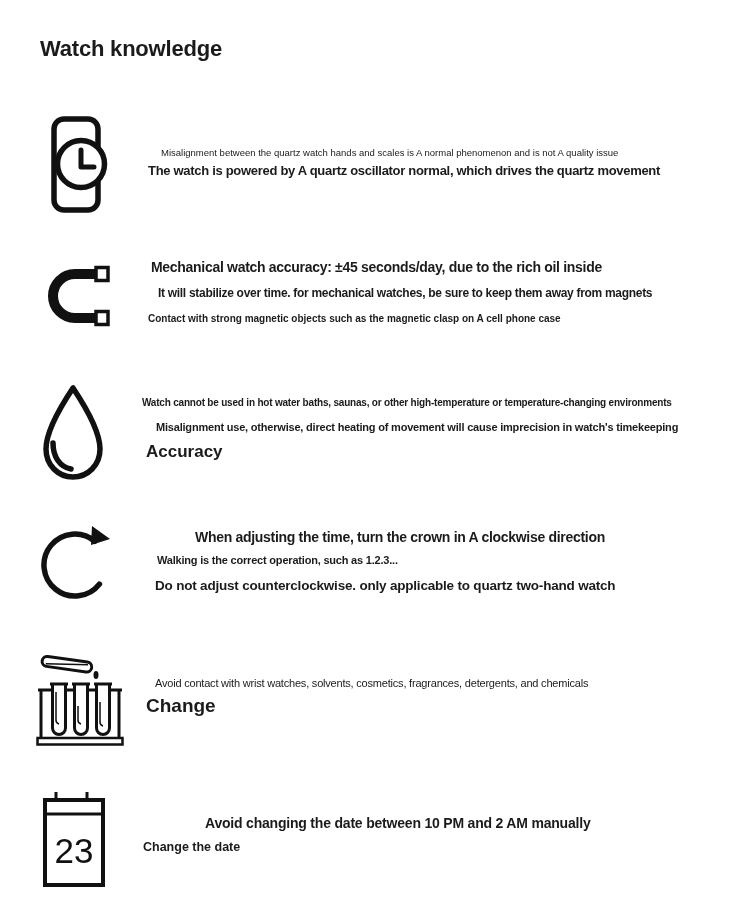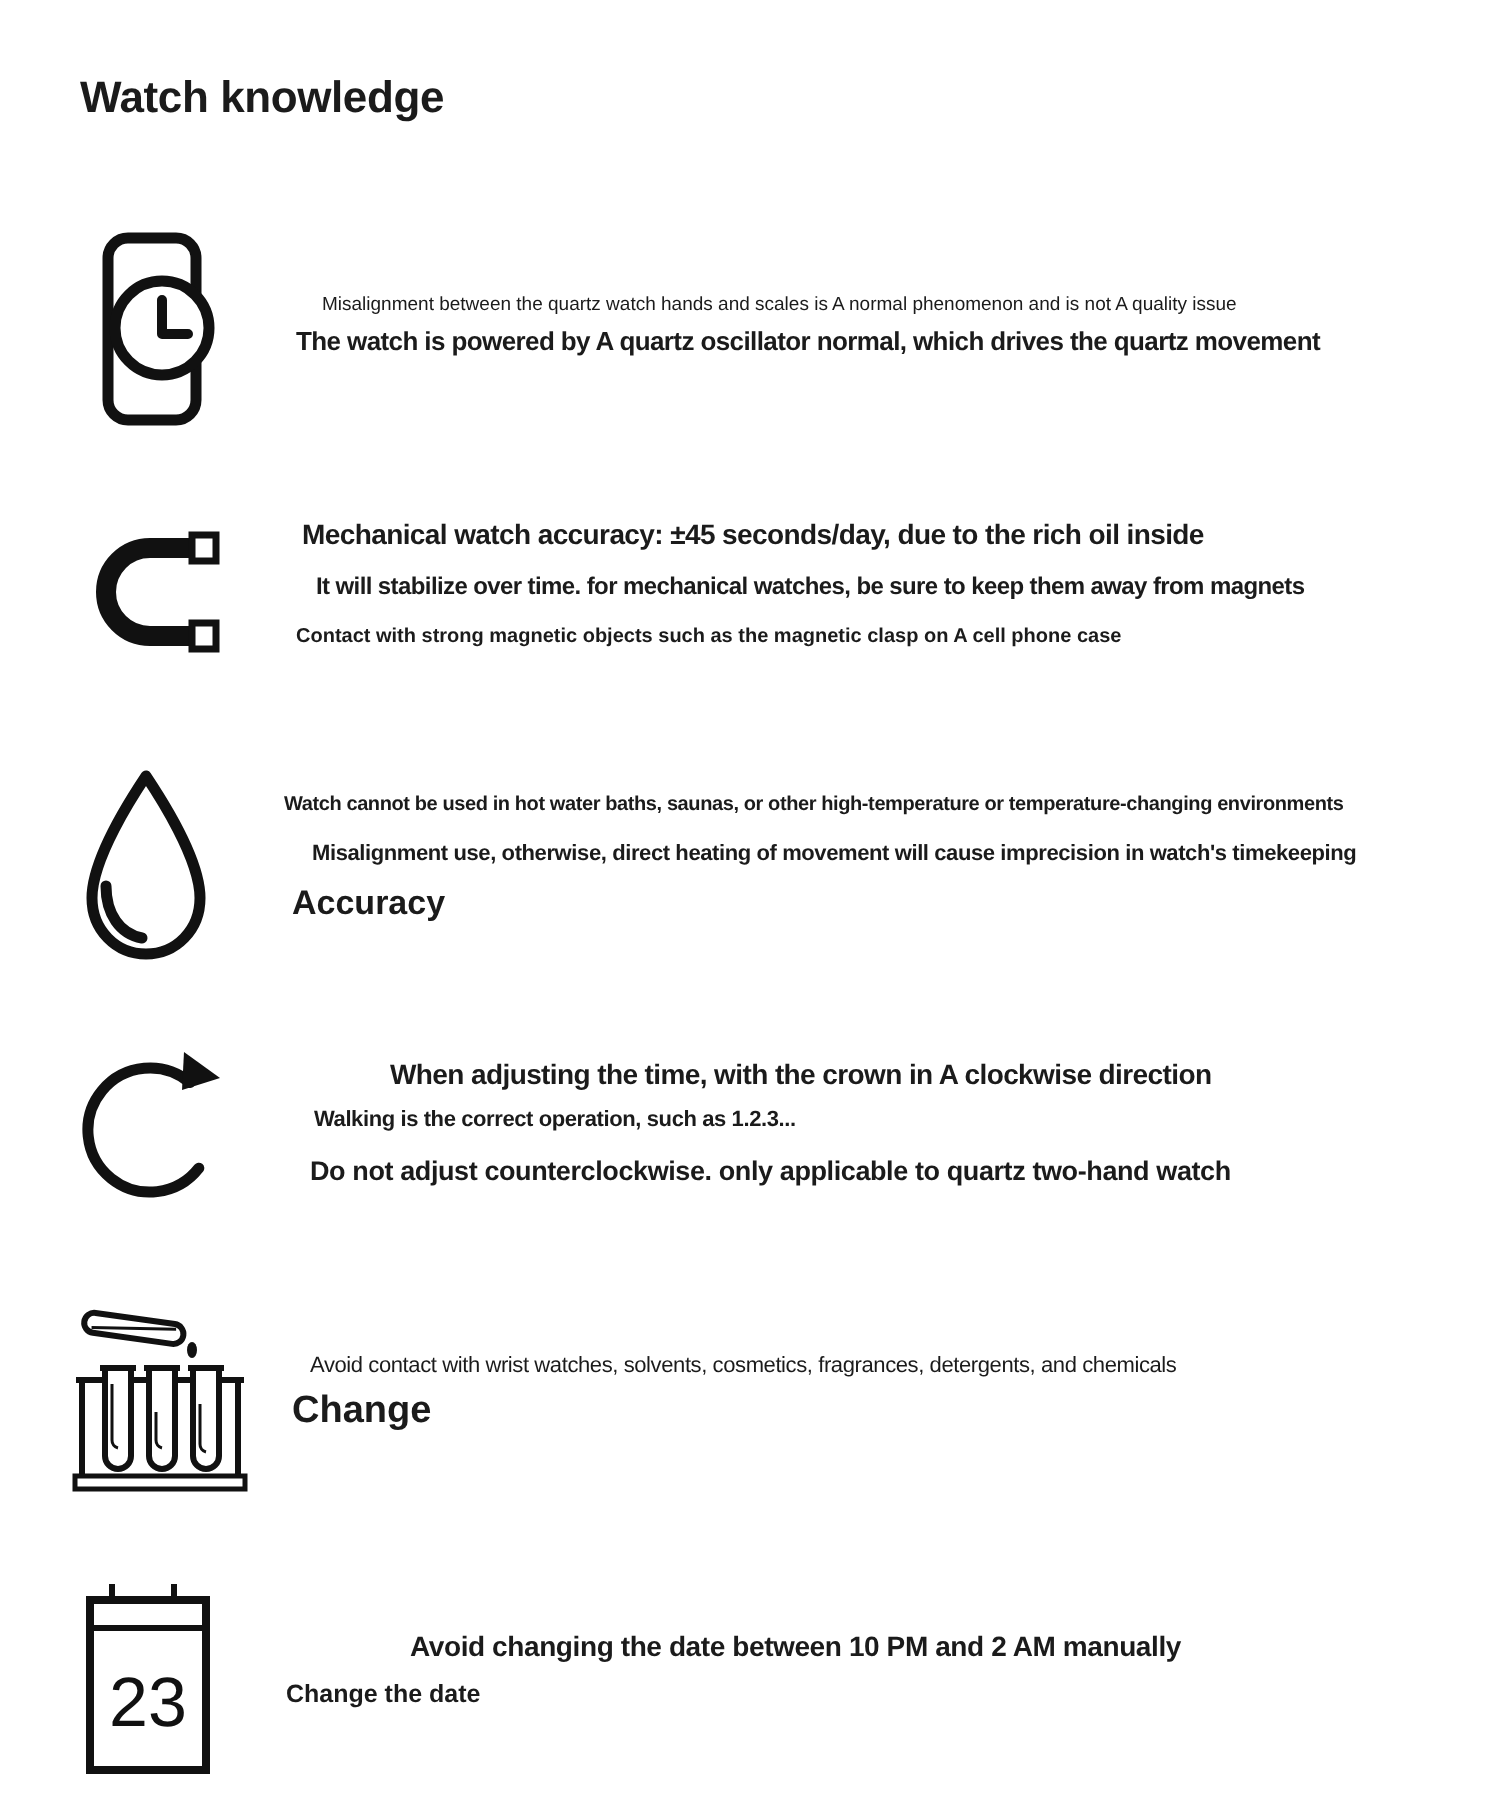--- a/index.html
+++ b/index.html
@@ -52,21 +52,21 @@
     <div class="ln" style="left:142px; top:397px; font-size:10px; font-weight:700; letter-spacing:-0.2px;text-align:right;">Watch cannot be used in hot water baths, saunas, or other high-temperature or temperature-changing environments</div>
     <div class="ln b" style="left:156px; top:421px; font-size:11px; letter-spacing:-0.2px;">Misalignment use, otherwise, direct heating of movement will cause imprecision in watch's timekeeping</div>
     <div class="ln b" style="left:146px; top:442px; font-size:17px;">Accuracy</div>
   </section>
 
   <section>
     <svg style="left:40px; top:520px;" width="76" height="86" viewBox="0 0 76 86" aria-hidden="true">
       <path d="M54.9 21.3 A31 31 0 1 0 59.4 64.1" fill="none" stroke="#111" stroke-width="5.5" stroke-linecap="round"></path>
       <polygon points="52,6 70,19 51,25" fill="#111"></polygon>
     </svg>
-    <div class="ln b" style="left:195px; top:529px; font-size:14px; letter-spacing:-0.3px;">When adjusting the time, with the crown in A clockwise direction</div>
+    <div class="ln b" style="left:195px; top:529px; font-size:14px; letter-spacing:-0.3px;">When adjusting the time, turn the crown in A clockwise direction</div>
     <div class="ln b" style="left:157px; top:554px; font-size:11px; letter-spacing:-0.2px;">Walking is the correct operation, such as 1.2.3...</div>
     <div class="ln b" style="left:155px; top:578px; font-size:13.5px; letter-spacing:-0.2px;">Do not adjust counterclockwise. only applicable to quartz two-hand watch</div>
   </section>
 
   <section>
     <svg style="left:36px; top:646px;" width="88" height="100" viewBox="0 0 88 100" aria-hidden="true">
       <g transform="rotate(8 8 16)">
         <rect x="6" y="10" width="50" height="10" rx="5" fill="#fff" stroke="#111" stroke-width="3"></rect>
         <line x1="10" y1="17.5" x2="52" y2="12.5" stroke="#111" stroke-width="1.5"></line>
       </g>

